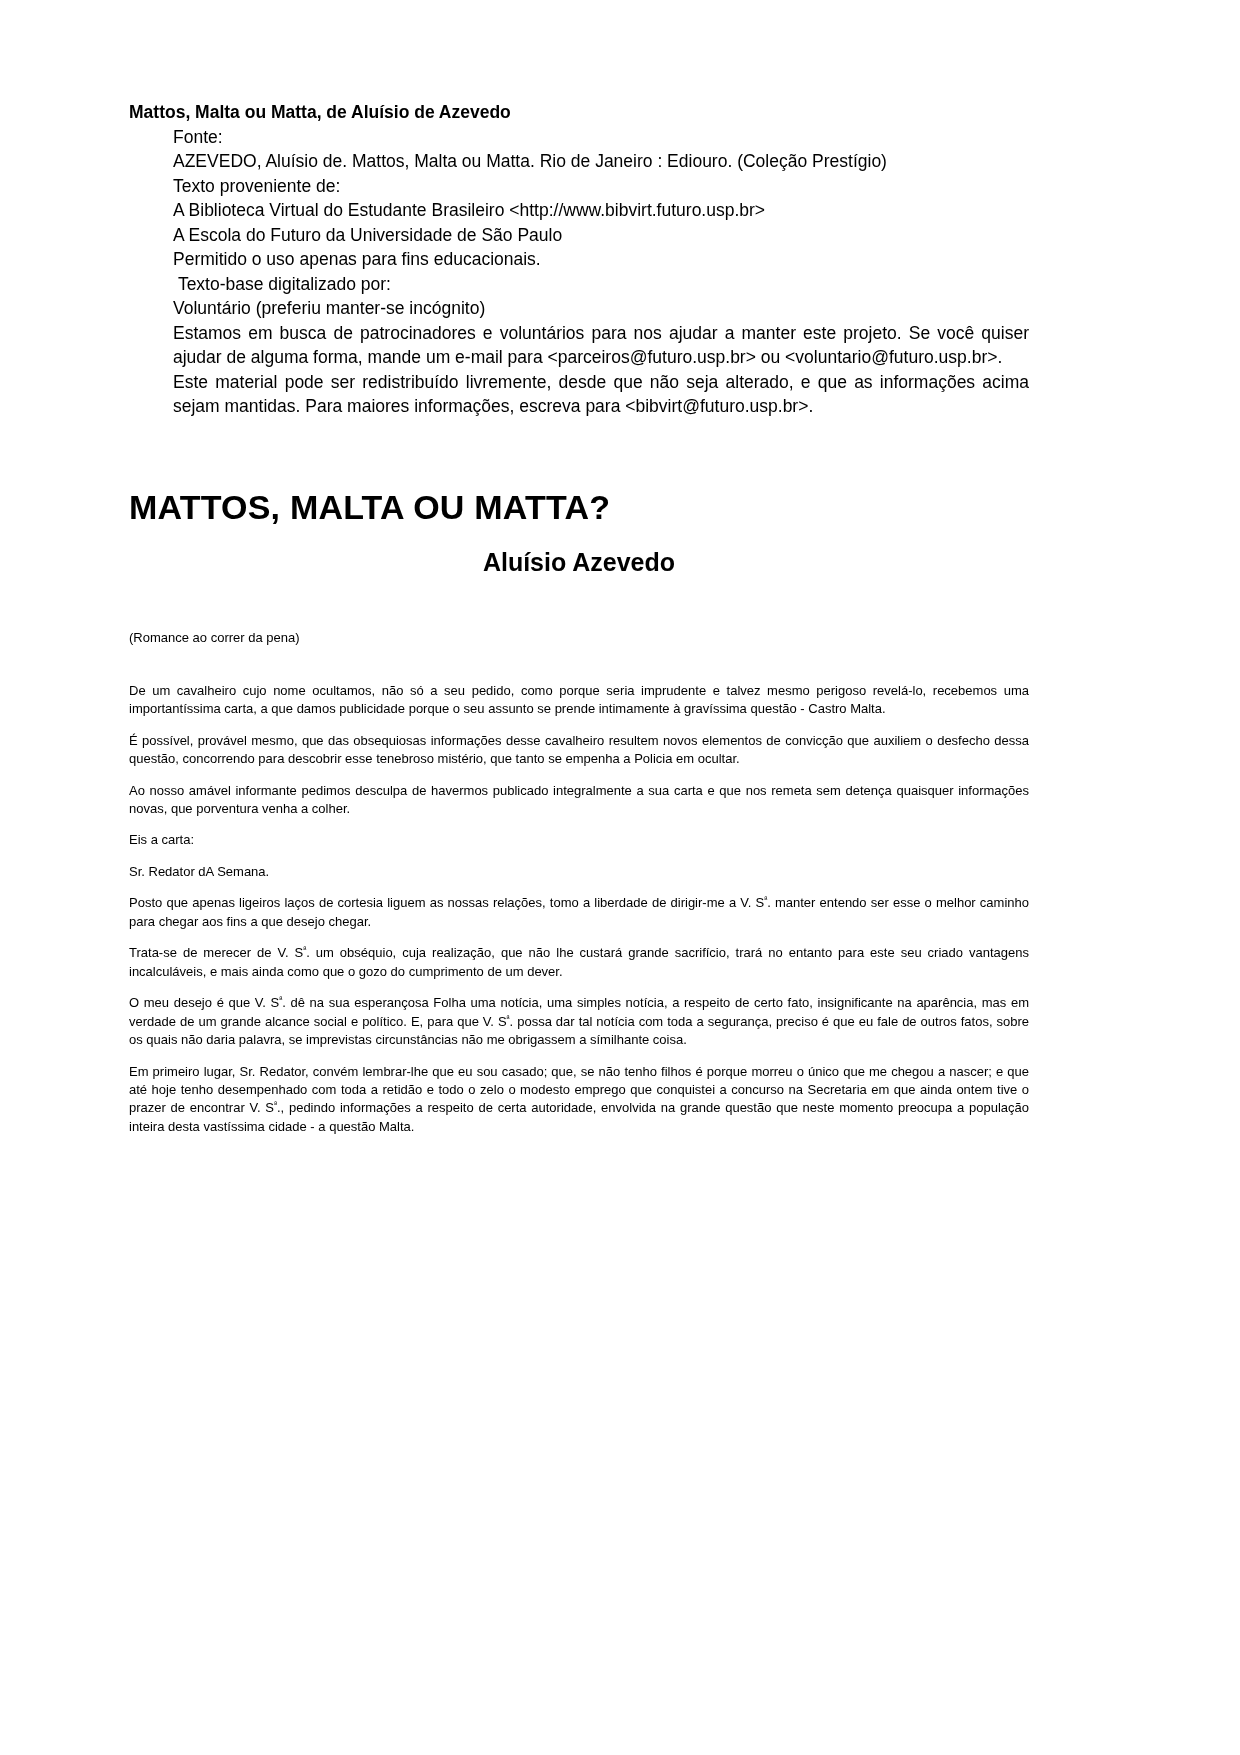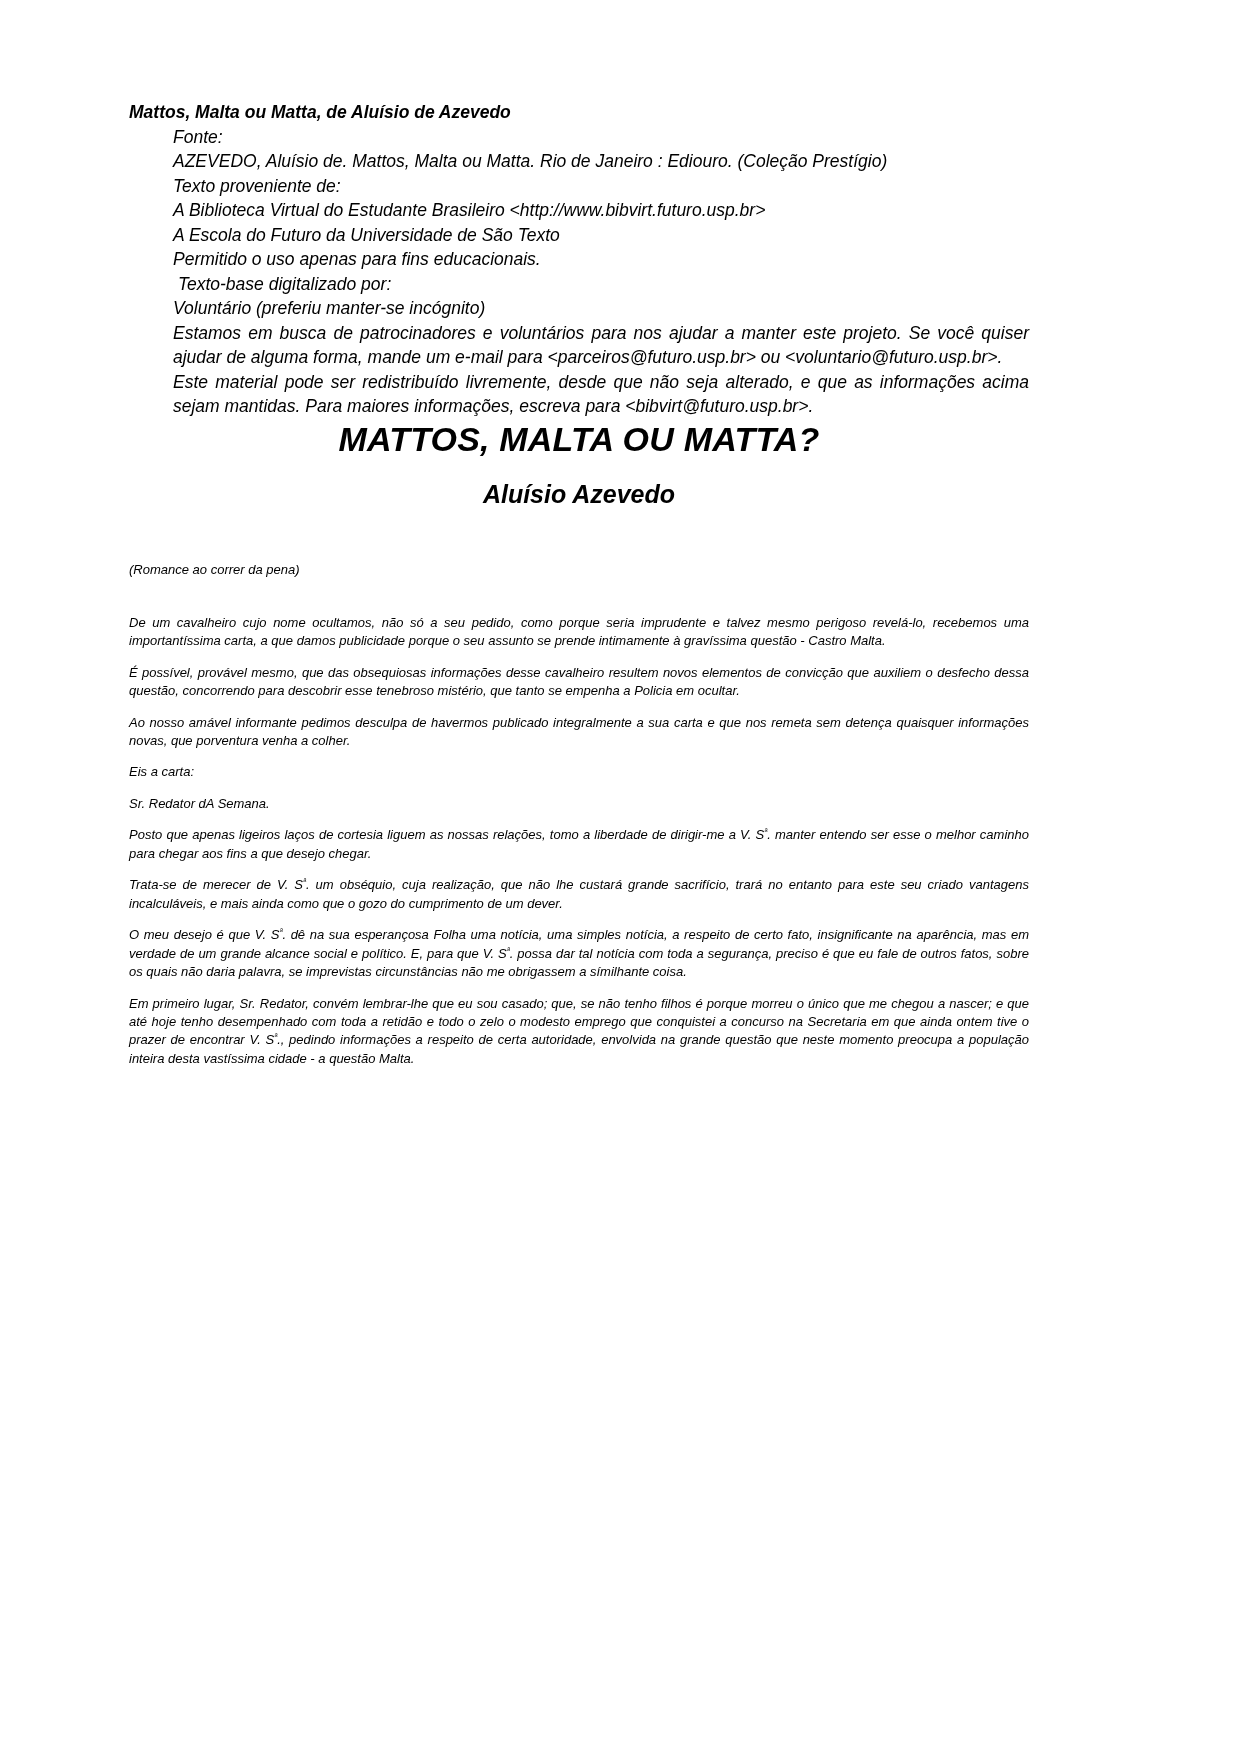--- a/index.html
+++ b/index.html
@@ -14,21 +14,20 @@
     -webkit-font-smoothing: none;
   }
   .page {
     position: relative;
     width: 1190px;
     height: 1755px;
     margin: 0 auto;
     background: #ffffff;
     box-sizing: border-box;
     overflow: hidden;
-    font-style: italic;
   }
   .content {
     position: absolute;
     left: 104px;
     top: 100px;
     width: 900px;
   }
 
   
   .source-block {
@@ -46,24 +45,25 @@
     margin-left: 44px;
   }
   .source-para {
     text-align: justify;
     text-justify: inter-word;
     white-space: normal;
   }
 
   
   .doc-title {
-    text-align: center;
+    text-align: left;
     font-weight: bold;
     font-size: 34px;
     line-height: 1.2;
+    margin-top: 68px;
     letter-spacing: 0.2px;
   }
   .doc-author {
     text-align: center;
     font-weight: bold;
     font-size: 25px;
     line-height: 1.2;
     margin-top: 20px;
   }
 
@@ -98,21 +98,21 @@
 
 <div class="page">
   <div class="content">
 
     <div class="source-block">
       <div class="source-title">Mattos, Malta ou Matta, de Aluísio de Azevedo</div>
       <div class="source-line">Fonte:</div>
       <div class="source-line">AZEVEDO, Aluísio de. Mattos, Malta ou Matta. Rio de Janeiro : Ediouro. (Coleção Prestígio)</div>
       <div class="source-line">Texto proveniente de:</div>
       <div class="source-line">A Biblioteca Virtual do Estudante Brasileiro &lt;http://www.bibvirt.futuro.usp.br&gt;</div>
-      <div class="source-line">A Escola do Futuro da Universidade de São Texto</div>
+      <div class="source-line">A Escola do Futuro da Universidade de São Paulo</div>
       <div class="source-line">Permitido o uso apenas para fins educacionais.</div>
       <div class="source-line"> Texto-base digitalizado por:</div>
       <div class="source-line">Voluntário (preferiu manter-se incógnito)</div>
       <div class="source-line source-para">Estamos em busca de patrocinadores e voluntários para nos ajudar a manter este projeto. Se você quiser ajudar de alguma forma, mande um e-mail para &lt;parceiros@futuro.usp.br&gt; ou &lt;voluntario@futuro.usp.br&gt;.</div>
       <div class="source-line source-para">Este material pode ser redistribuído livremente, desde que não seja alterado, e que as informações acima sejam mantidas. Para maiores informações, escreva para &lt;bibvirt@futuro.usp.br&gt;.</div>
     </div>
 
     <div class="doc-title">MATTOS, MALTA OU MATTA?</div>
     <div class="doc-author">Aluísio Azevedo</div>
 

